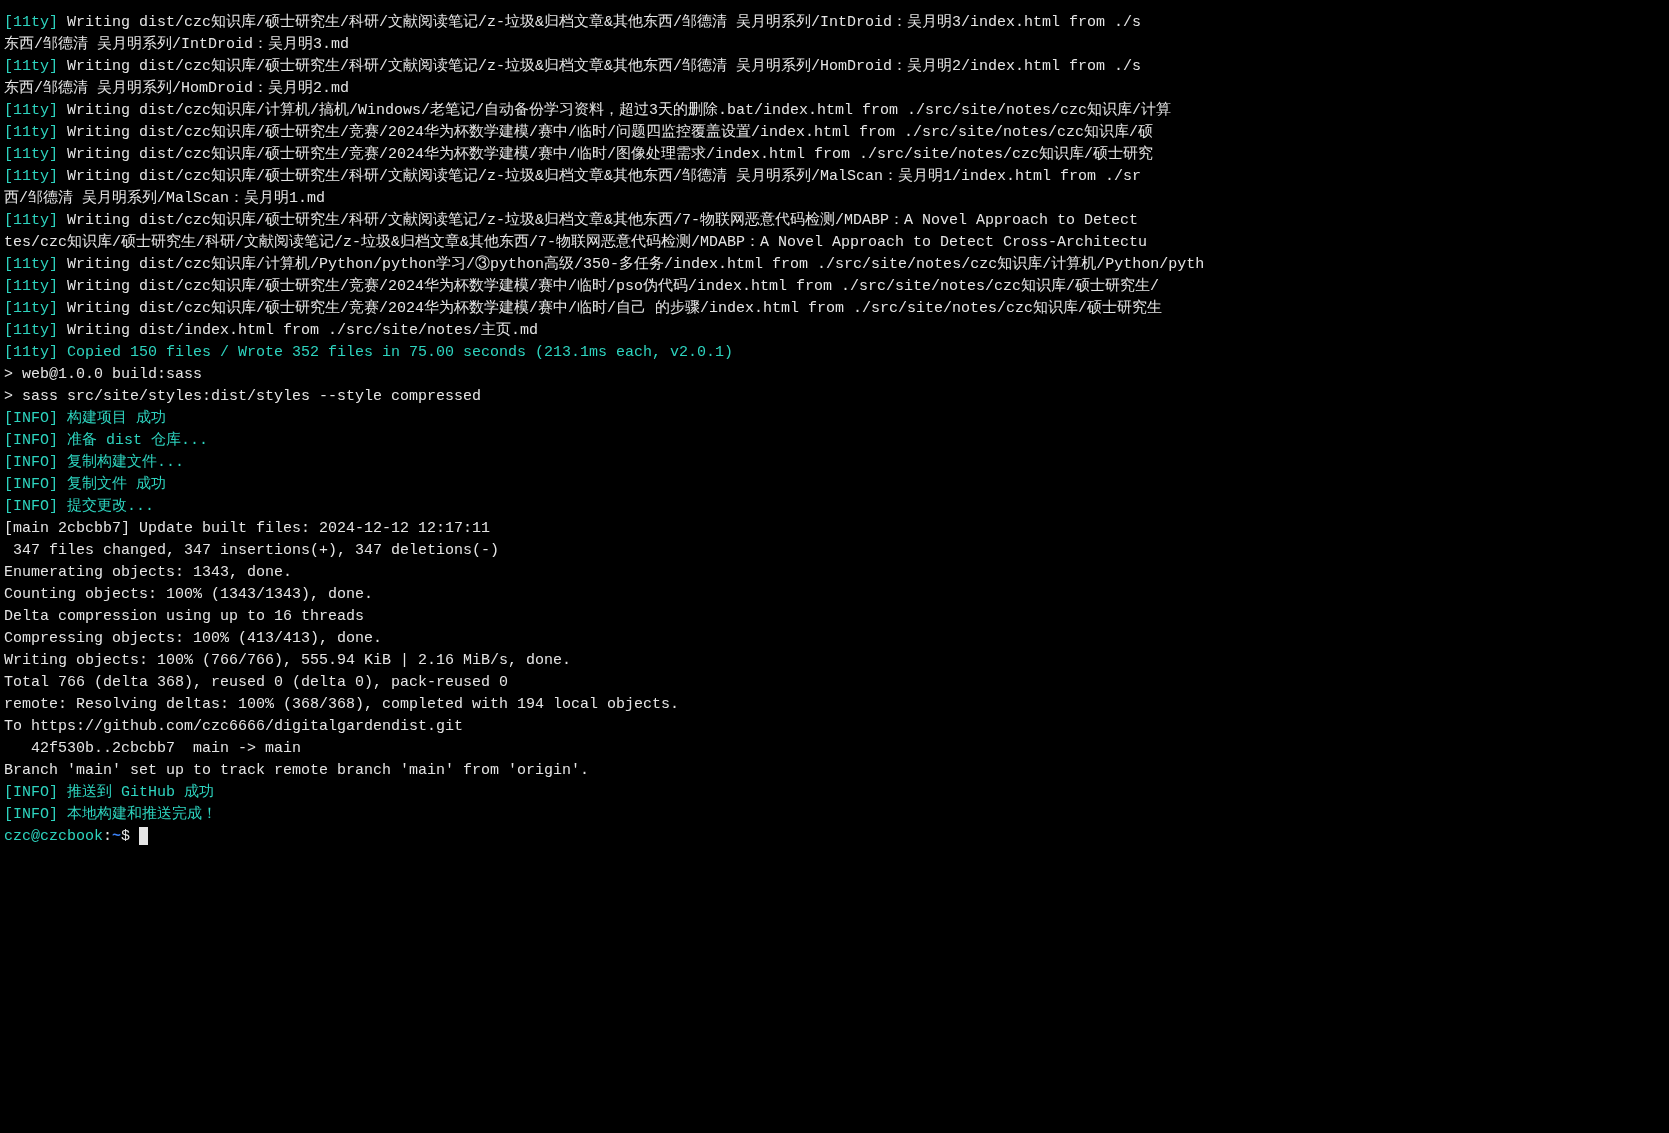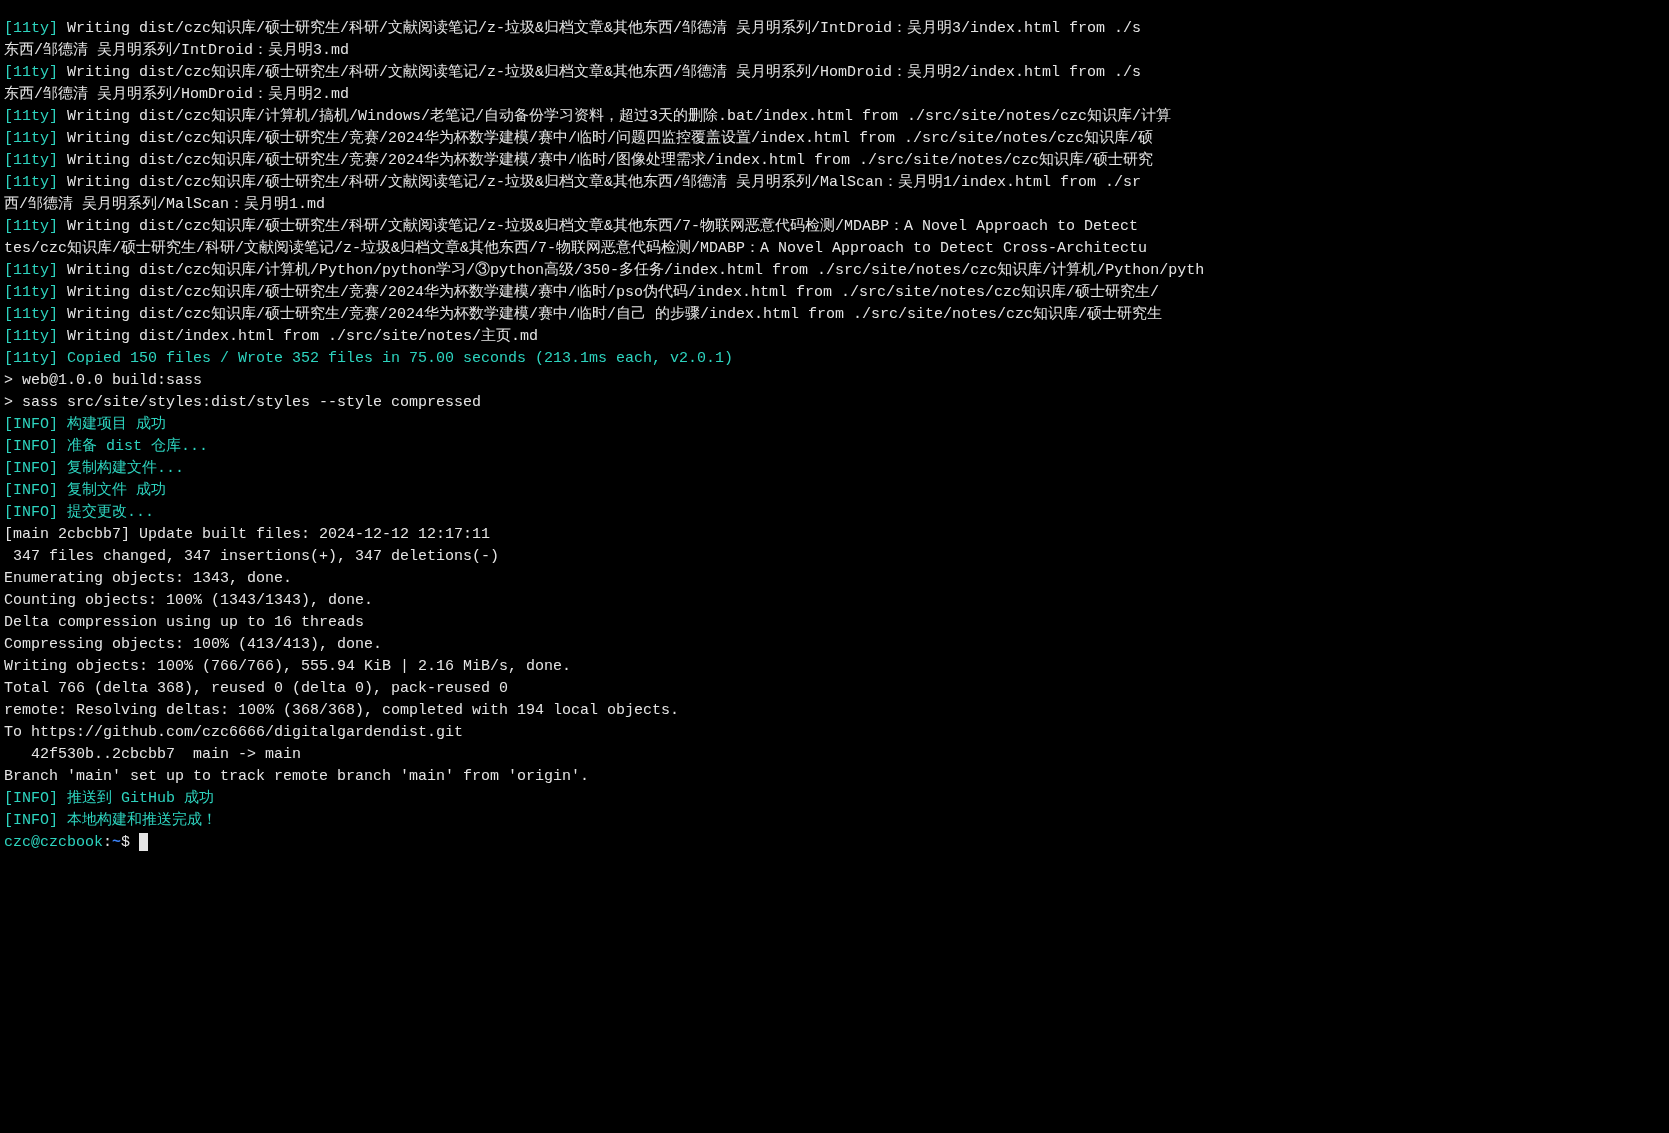--- a/index.html
+++ b/index.html
@@ -6,21 +6,21 @@
     margin: 0;
     padding: 0;
     background: #000000;
     color: #e0e0e0;
     font-family: "Consolas", "Monaco", "Courier New", monospace;
     font-size: 15px;
     line-height: 22px;
     overflow: hidden;
   }
   .terminal {
-    padding: 18px 4px;
+    padding: 12px 4px;
     white-space: pre;
     width: 1669px;
     height: 1133px;
     box-sizing: border-box;
   }
   .line {
     display: block;
     white-space: pre;
     overflow: hidden;
   }

